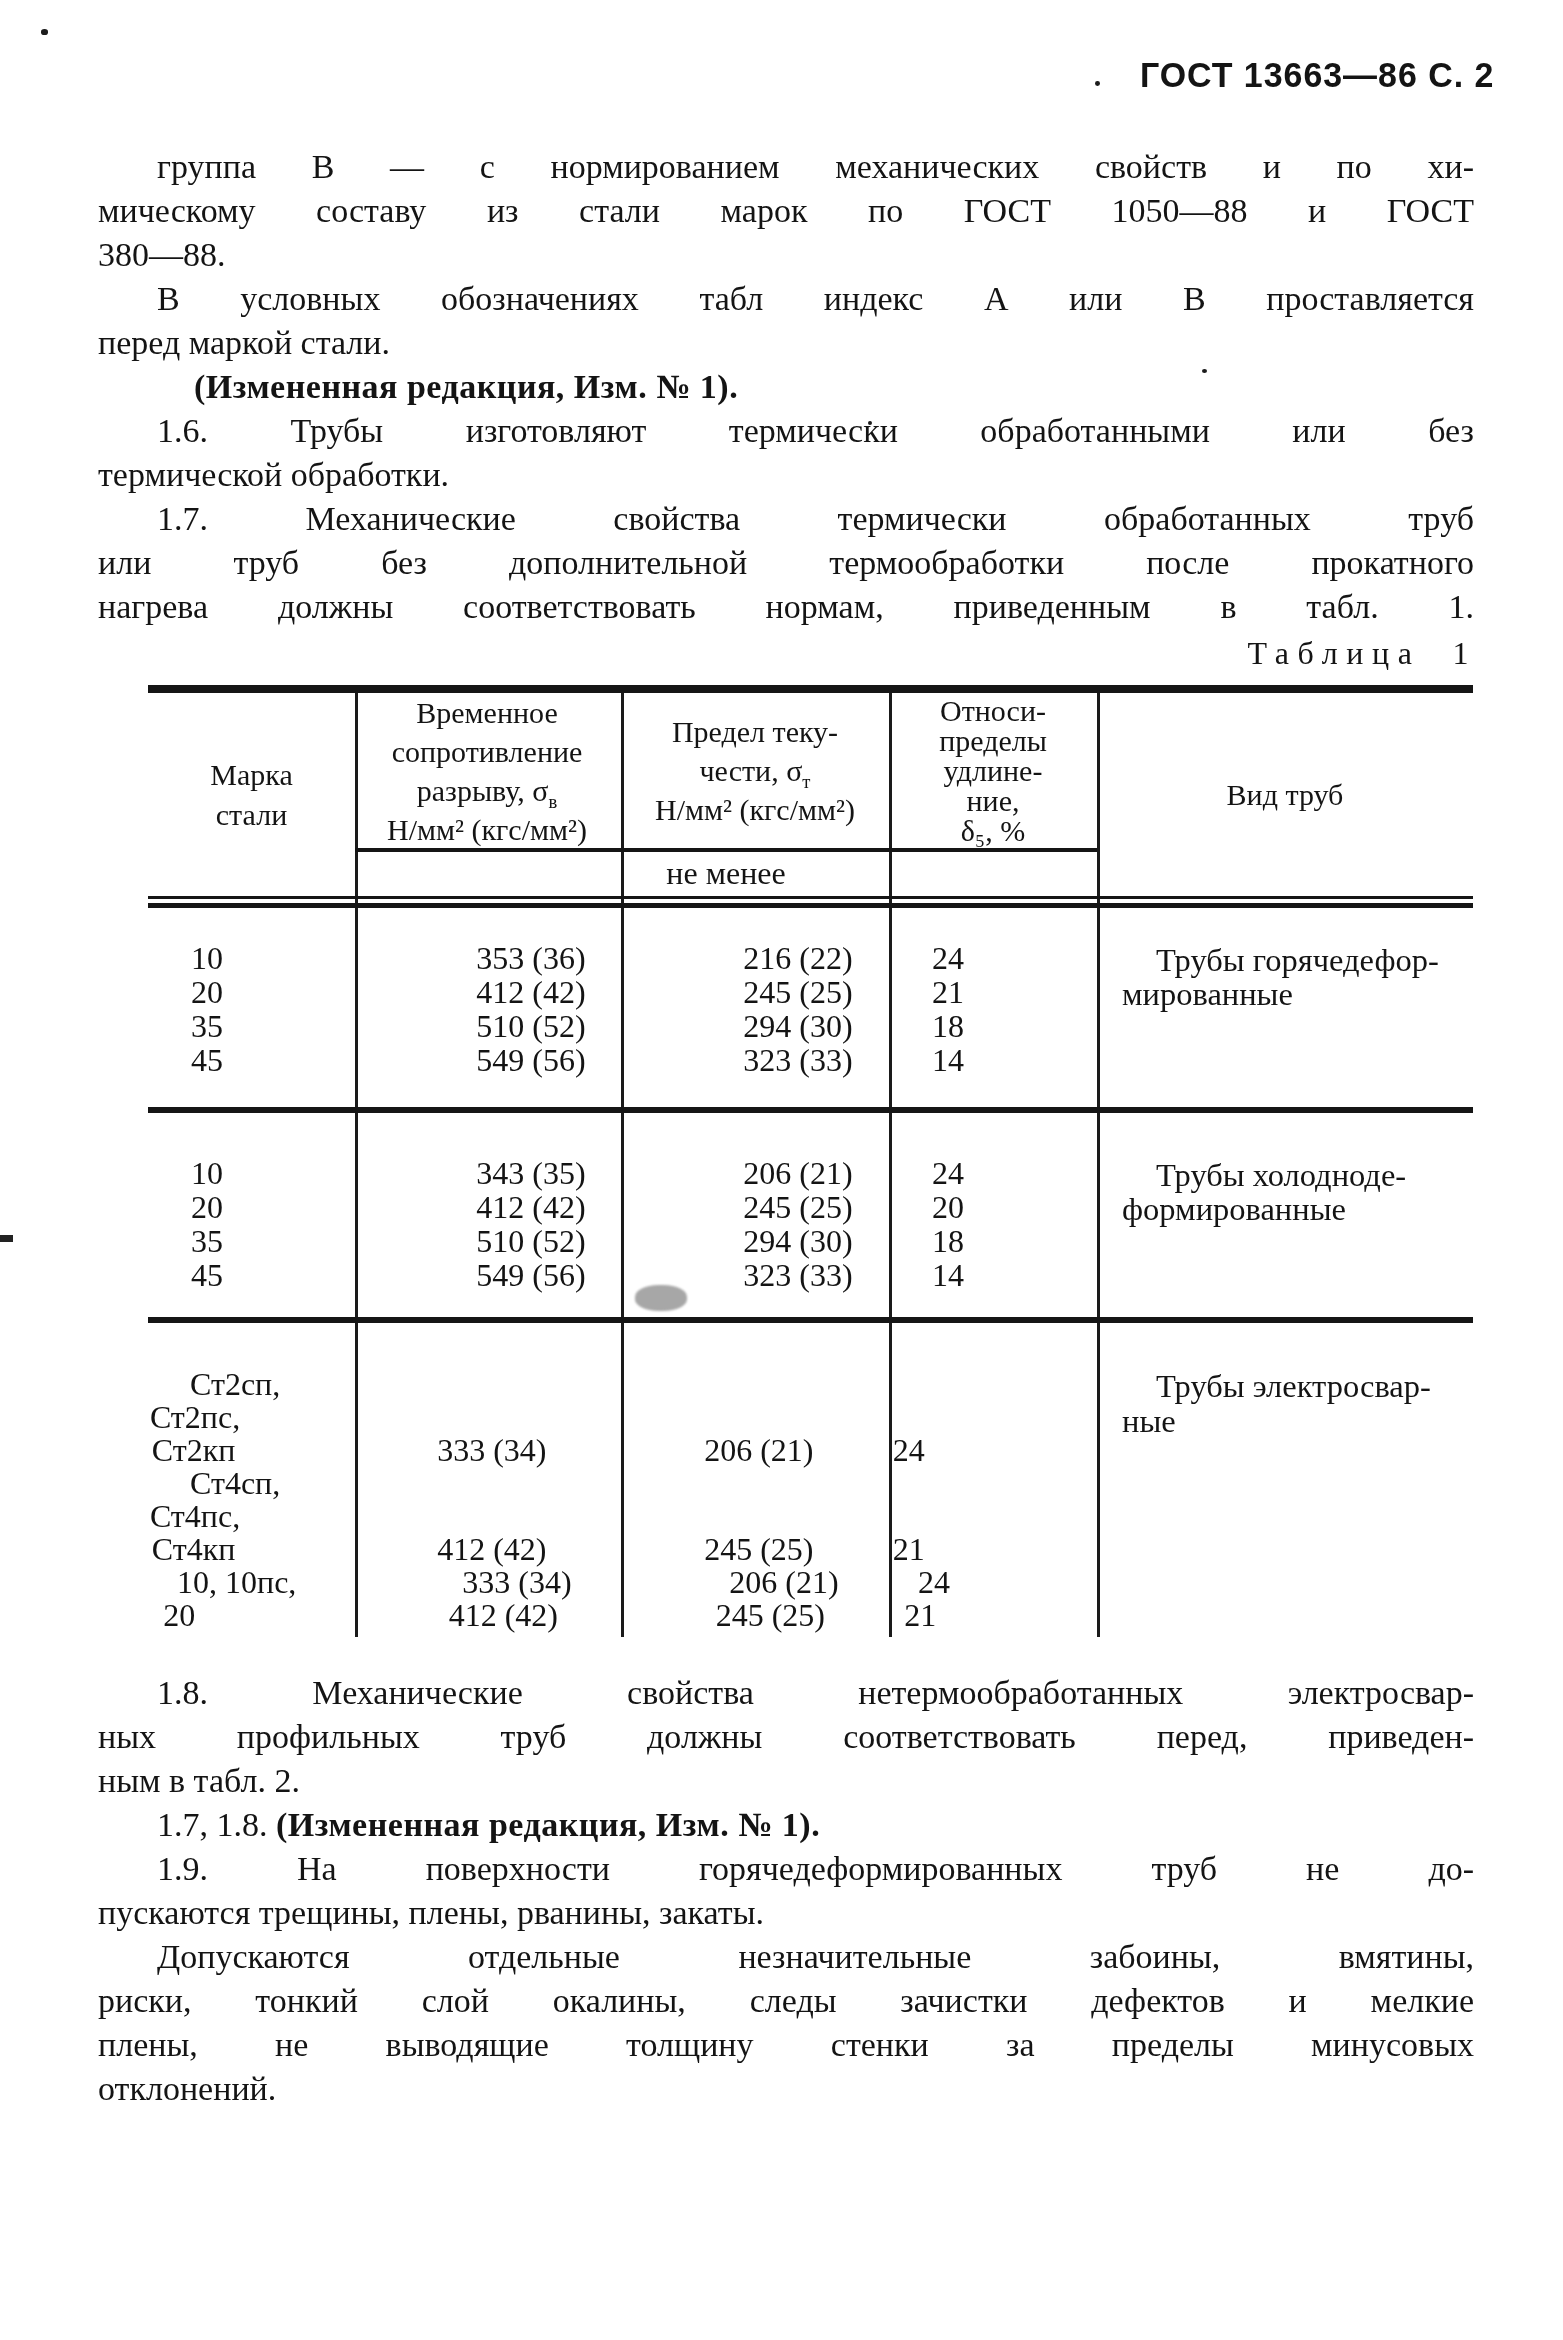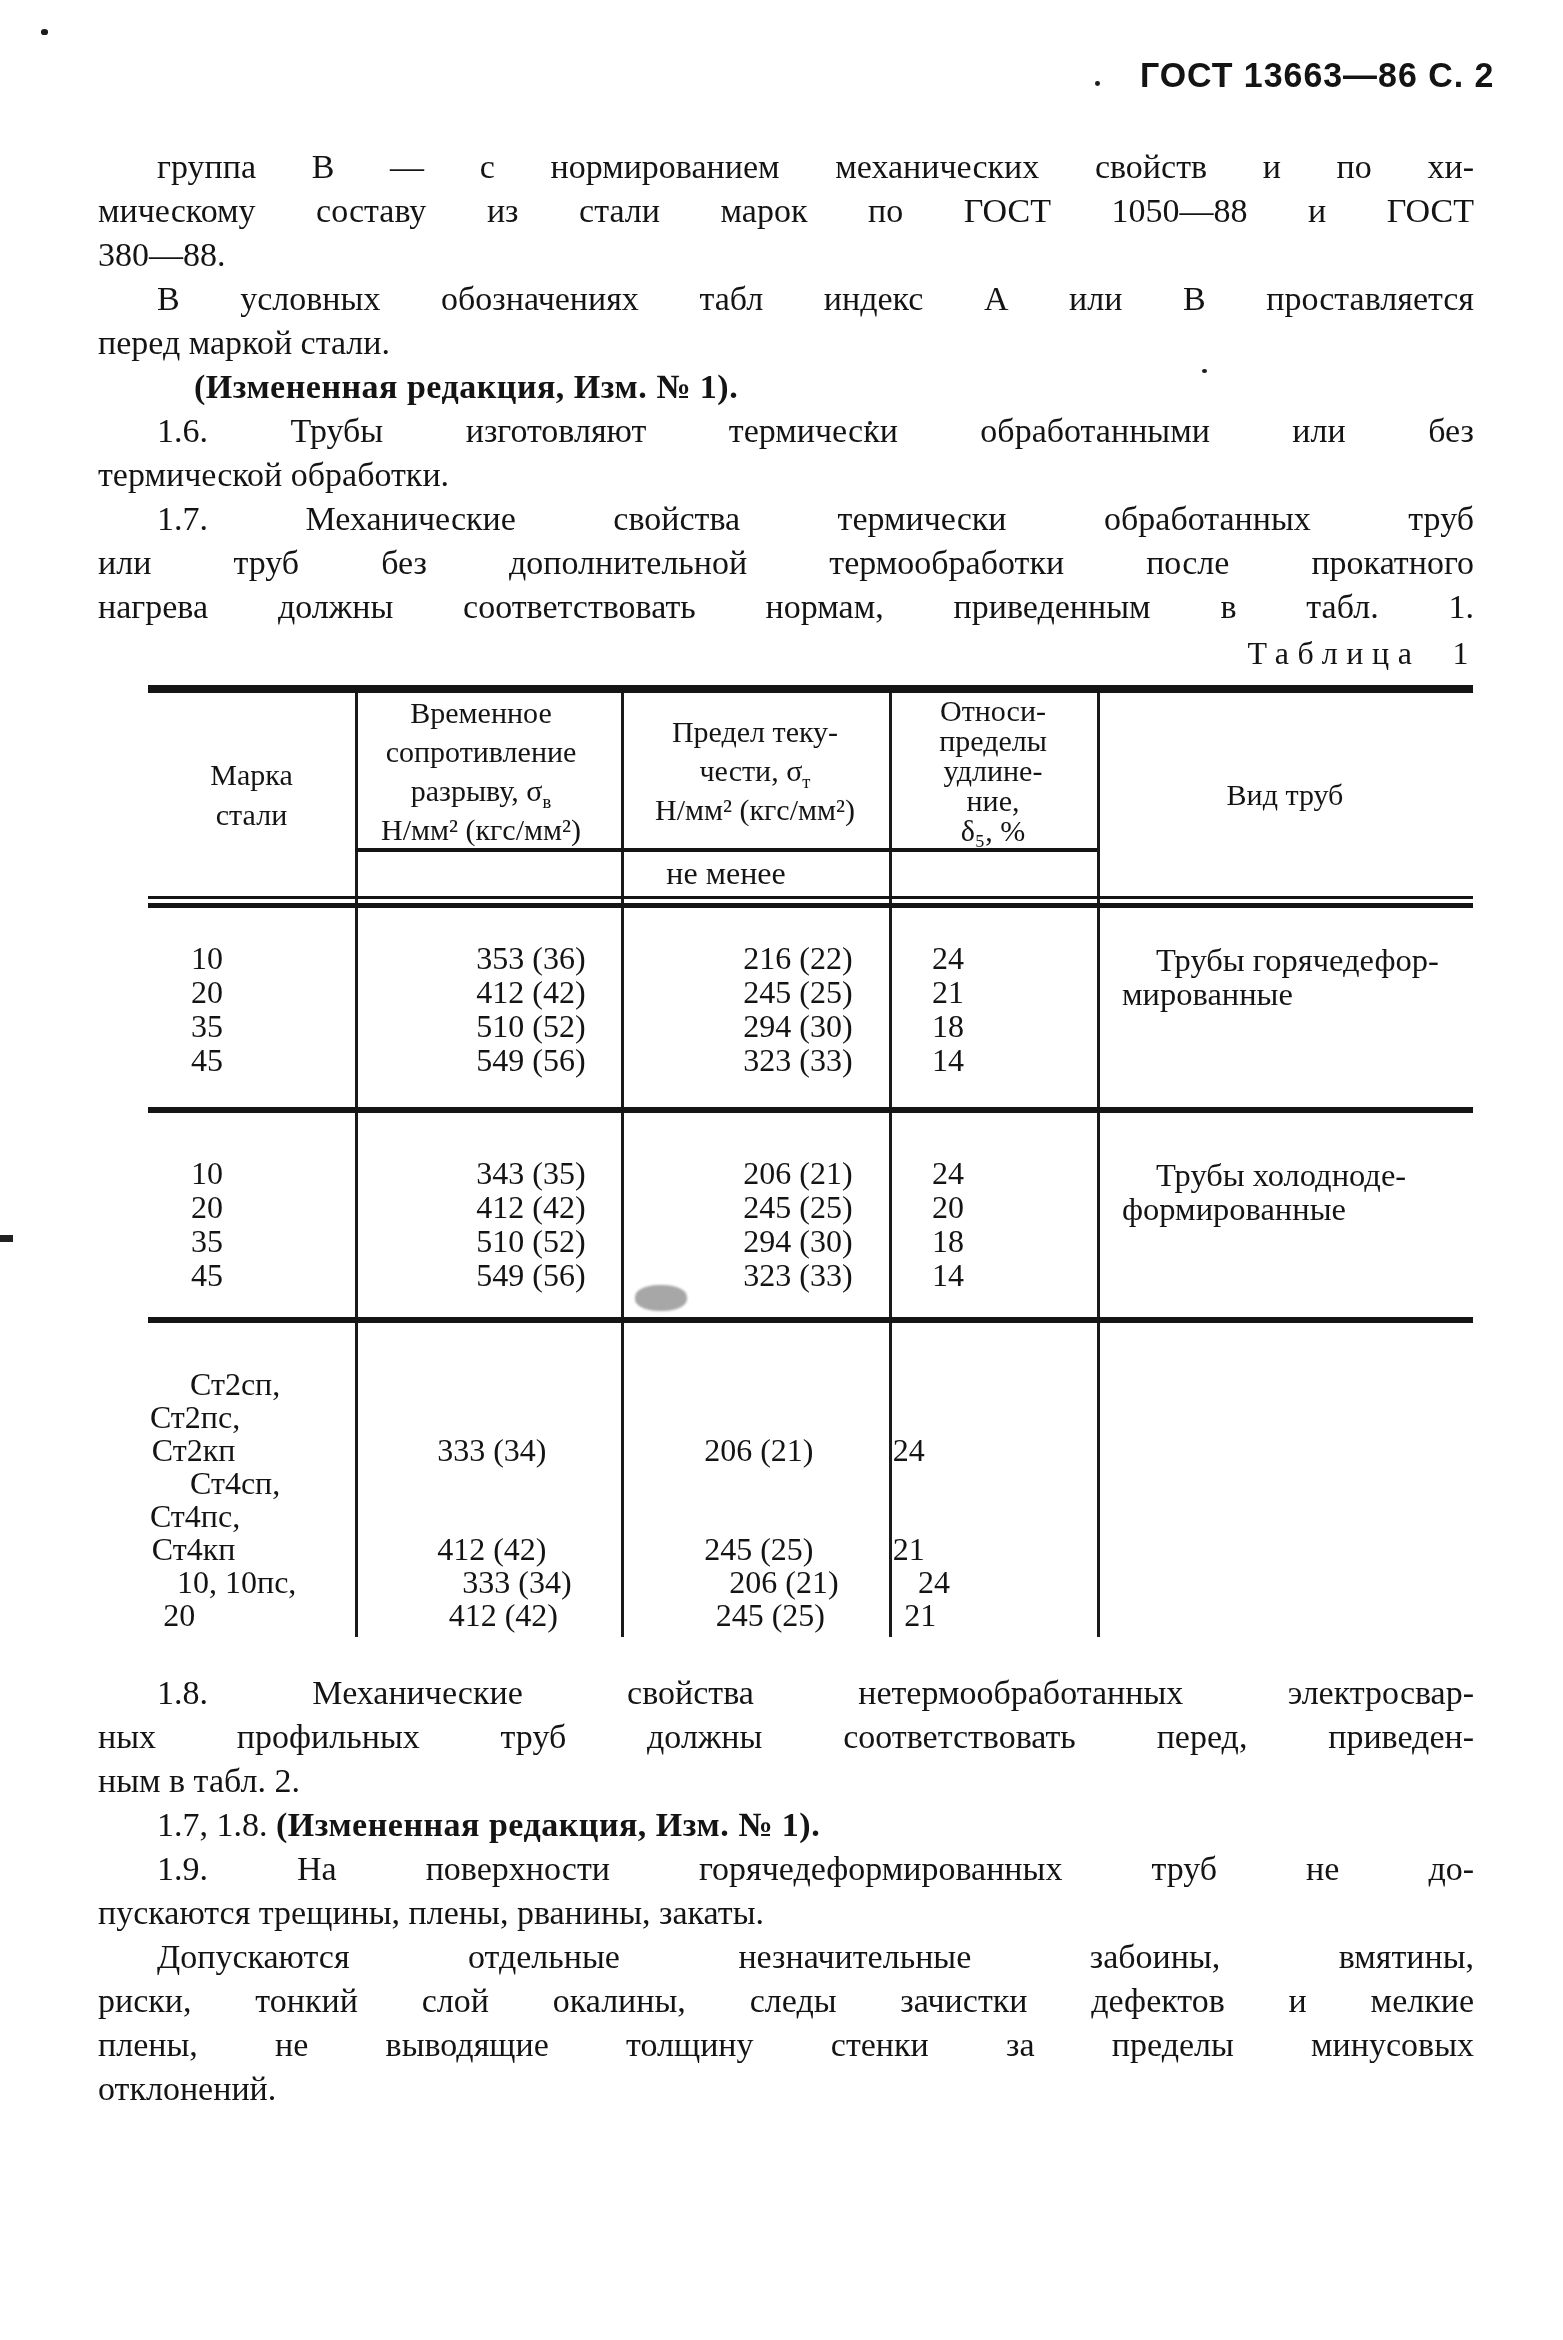--- a/index.html
+++ b/index.html
@@ -36,21 +36,21 @@
   #tbl-topline{top:0;height:7.6px;}
   #dbl-a{top:211px;height:2.9px;}
   #dbl-b{top:218px;height:4.8px;}
   #div1{top:422px;height:5.7px;}
   #div2{top:632px;height:5.7px;}
   .vline{position:absolute;top:7.6px;height:944px;width:2.9px;background:#1a1a1a;}
   #v1{left:207px;} #v2{left:473px;} #v3{left:741px;} #v4{left:949px;}
   .hcell{position:absolute;display:flex;flex-direction:column;justify-content:center;
          align-items:center;text-align:center;font-size:30px;}
   #hc1{left:0;top:7.6px;width:207px;height:205px;line-height:40px;}
-  #hc2{left:201px;top:7.6px;width:264px;height:156px;line-height:39px;}
+  #hc2{left:207px;top:7.6px;width:264px;height:156px;line-height:39px;}
   #hc3{left:473px;top:7.6px;width:268px;height:156px;line-height:39px;}
   #hc4{left:741px;top:7.6px;width:208px;height:156px;line-height:30px;}
   #hc5{left:949px;top:7.6px;width:376px;height:205px;line-height:40px;}
   #subrule{position:absolute;left:207px;top:163px;width:742px;height:3.8px;background:#151515;}
   #not-less{position:absolute;left:207px;top:167px;width:742px;height:42px;
             line-height:42px;text-align:center;font-size:32px;}
   sub{font-size:.62em;line-height:0;}
   .rows{position:absolute;left:0;width:949px;}
   .trow{display:flex;font-size:32px;}
   .tc{flex:none;}
@@ -233,20 +233,24 @@
         </div>
       </div>
     <div id="kind0" class="kind" style="top: 258px; line-height: 34px;">
         <div class="kl1">Трубы горячедефор-</div>
         <div class="kl2">мированные</div>
       </div>
     <div id="kind1" class="kind" style="top: 473px; line-height: 34px;">
         <div class="kl1">Трубы  холодноде-</div>
         <div class="kl2">формированные</div>
       </div>
+    <div id="kind2" class="kind" style="top: 684px; line-height: 35px;">
+        <div class="kl1">Трубы электросвар-</div>
+        <div class="kl2">ные</div>
+      </div>
   </div>
 
   <div id="bottom-paras" class="textcol">
       <div class="bline" style="padding-left: 59px;">1.8. Механические свойства нетермообработанных электросвар-</div>
       <div class="bline">ных профильных труб должны соответствовать перед, приведен-</div>
       <div class="bline short">ным в табл. 2.</div>
       <div class="bline short" style="padding-left: 59px;">1.7, 1.8. <b>(Измененная редакция, Изм. № 1).</b></div>
       <div class="bline" style="padding-left: 59px;">1.9. На  поверхности  горячедеформированных  труб  не  до-</div>
       <div class="bline short">пускаются трещины, плены, рванины, закаты.</div>
       <div class="bline" style="padding-left: 59px;">Допускаются  отдельные незначительные забоины,  вмятины,</div>

